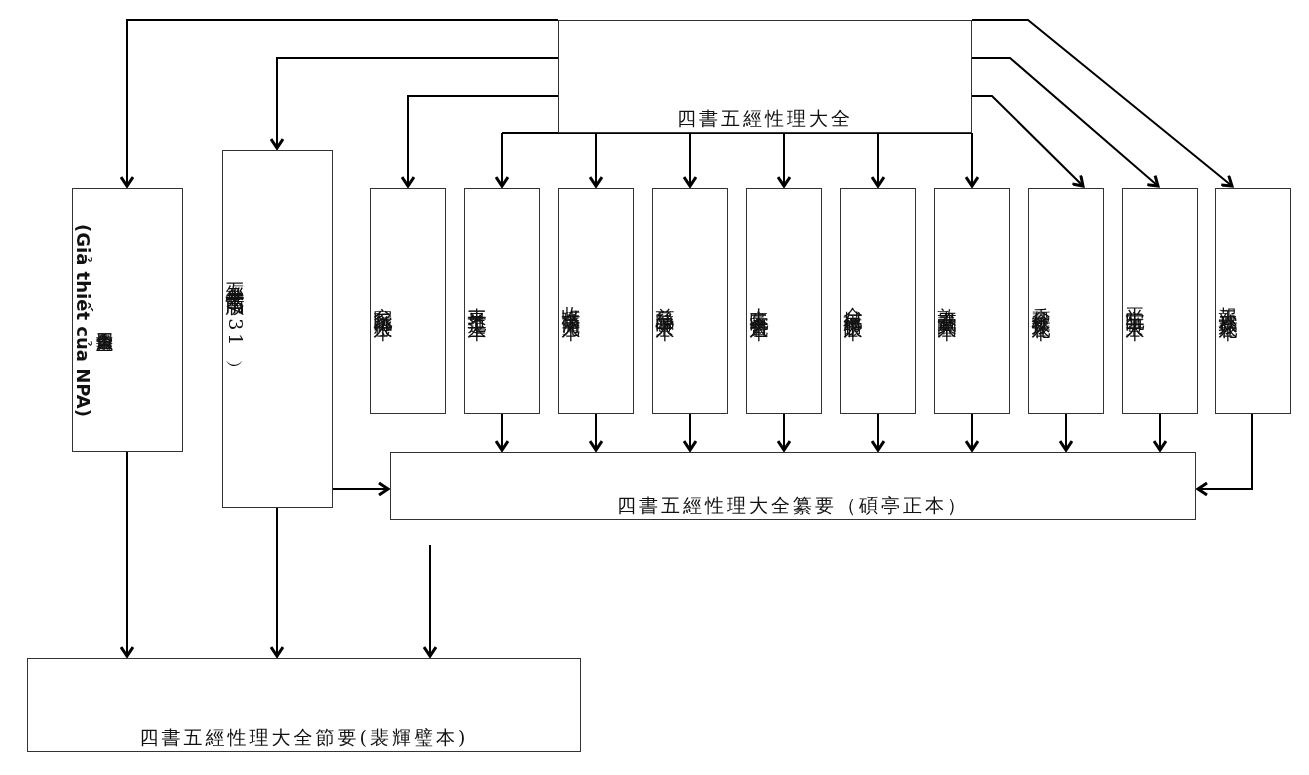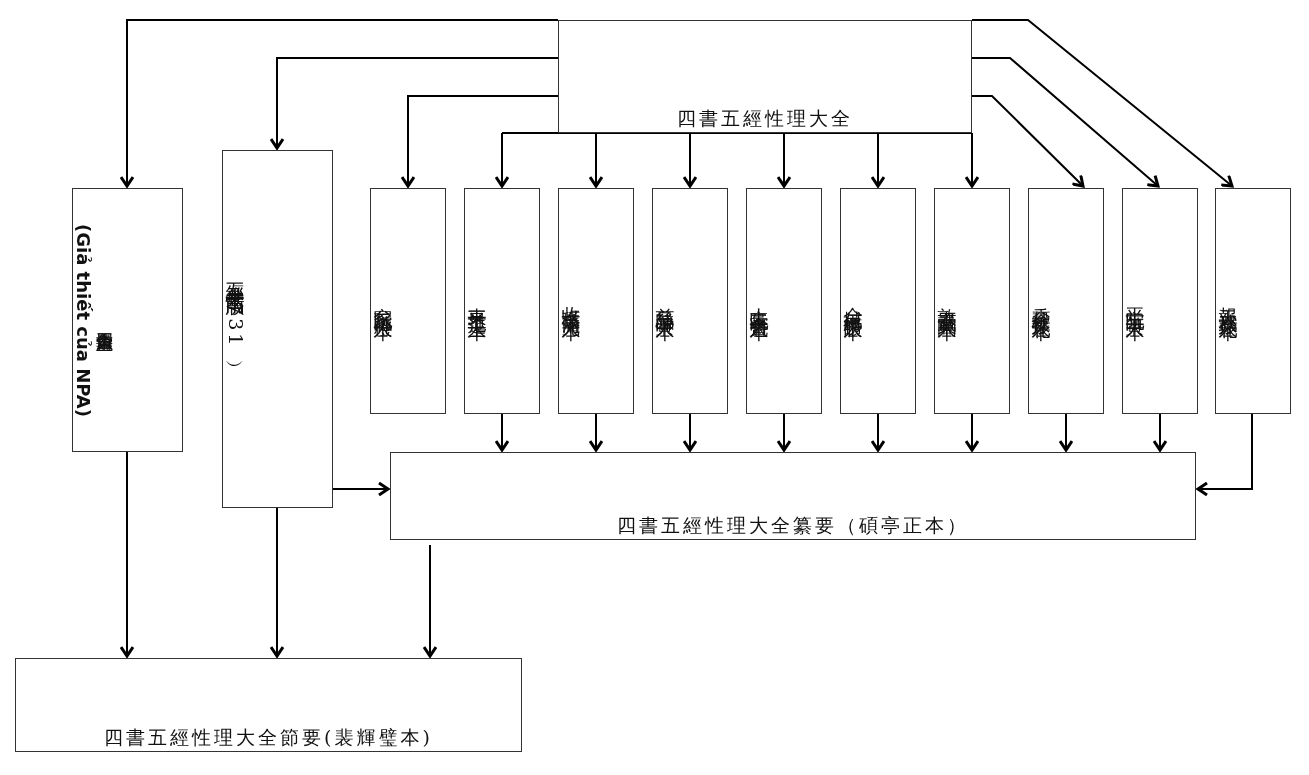--- a/index.html
+++ b/index.html
@@ -101,19 +101,19 @@
 <div class="box vbox" style="left:1028px;top:188px;width:76px;height:226px;">
   <span>黍穀杜探花本</span>
 </div>
 <div class="box vbox" style="left:1122px;top:188px;width:76px;height:226px;">
   <span>平牢阮黃甲本</span>
 </div>
 <div class="box vbox" style="left:1215px;top:188px;width:76px;height:226px;">
   <span>報天武探花本</span>
 </div>
 
-<div class="box hbox" style="left:390px;top:452px;width:806px;height:88px;">
+<div class="box hbox" style="left:390px;top:452px;width:806px;height:68px;">
   <span style="margin-top:-10px;">四書五經性理大全纂要（碩亭正本）</span>
 </div>
 
-<div class="box hbox" style="left:15px;top:658px;width:507px;height:94px;">
+<div class="box hbox" style="left:27px;top:658px;width:554px;height:94px;">
   <span>四書五經性理大全節要(裴輝璧本)</span>
 </div>
 
 </body></html>

